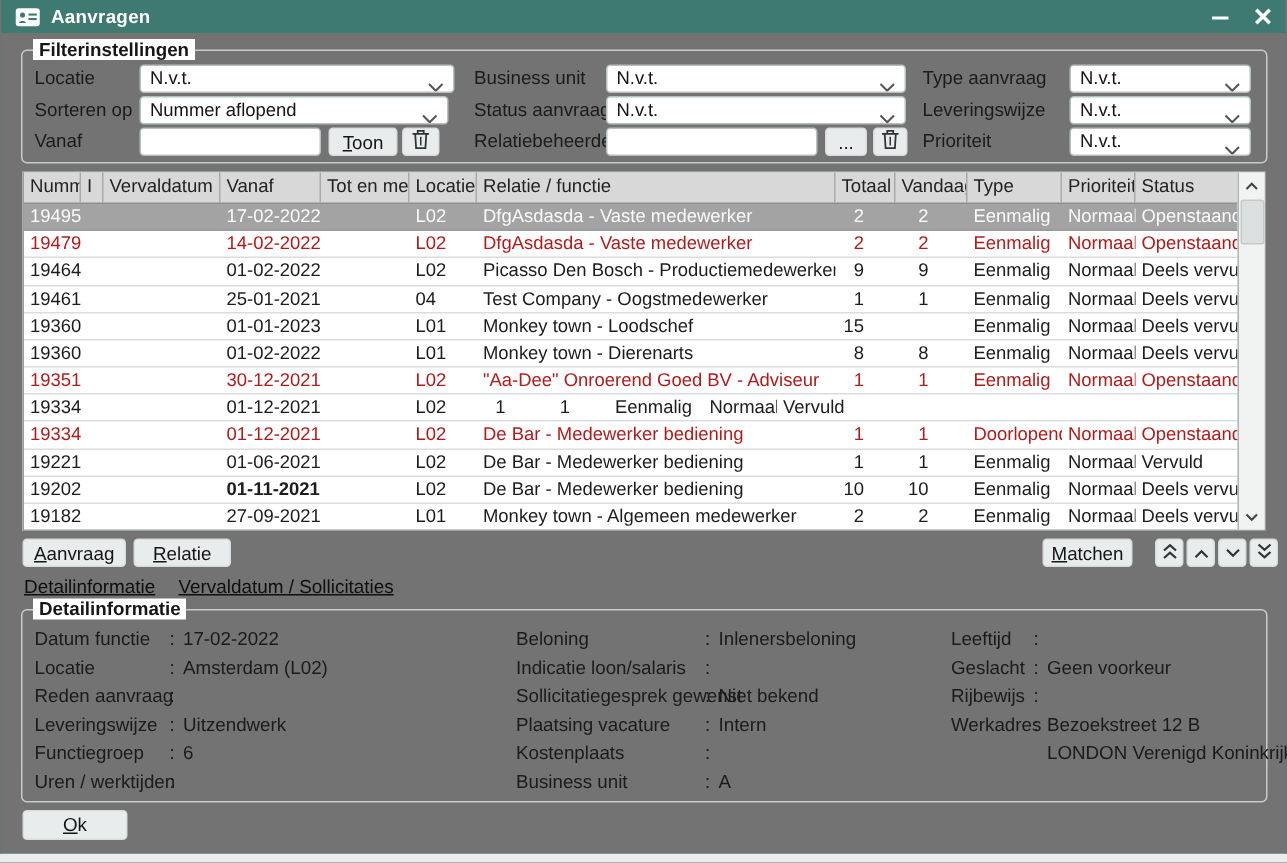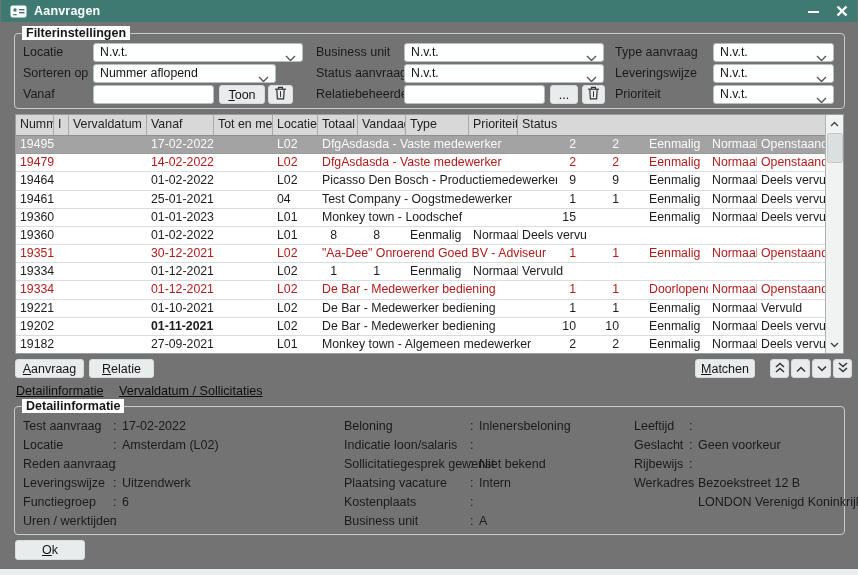--- a/index.html
+++ b/index.html
@@ -141,21 +141,21 @@
   </div>
   <span class="flabel" style="left:614px;top:43px;">Type aanvraag</span>
   <div class="select" style="left:712px;top:43px;width:121px;">
     <span>N.v.t.</span>
     <span class="chev"><svg width="11" height="7" viewBox="0 0 11 7">
           <polyline points="1,1 5.5,5.5 10,1" fill="none" stroke="#555" stroke-width="1.4"></polyline>
         </svg></span>
   </div>
 
   <span class="flabel" style="left:22px;top:64px;">Sorteren op</span>
-  <div class="select" style="left:92px;top:64px;width:183px;">
+  <div class="select" style="left:92px;top:64px;width:206px;">
     <span>Nummer aflopend</span>
     <span class="chev"><svg width="11" height="7" viewBox="0 0 11 7">
           <polyline points="1,1 5.5,5.5 10,1" fill="none" stroke="#555" stroke-width="1.4"></polyline>
         </svg></span>
   </div>
   <span class="flabel" style="left:315px;top:64px;">Status aanvraag</span>
   <div class="select" style="left:403px;top:64px;width:200px;">
     <span>N.v.t.</span>
     <span class="chev"><svg width="11" height="7" viewBox="0 0 11 7">
           <polyline points="1,1 5.5,5.5 10,1" fill="none" stroke="#555" stroke-width="1.4"></polyline>
@@ -213,20 +213,21 @@
 
   <div class="table">
     <div class="table-main">
       <div class="thead" id="thead">
           <div class="th" style="width: 38px;">Nummer</div>
           <div class="th" style="width: 15px;">I</div>
           <div class="th" style="width: 78px;">Vervaldatum</div>
           <div class="th" style="width: 67px;">Vanaf</div>
           <div class="th" style="width: 59px;">Tot en met</div>
           <div class="th" style="width: 45px;">Locatie</div>
+          <div class="th" style="width: 239px;">Relatie / functie</div>
           <div class="th" style="width: 40px;">Totaal</div>
           <div class="th" style="width: 48px;">Vandaag</div>
           <div class="th" style="width: 63px;">Type</div>
           <div class="th" style="width: 49px;">Prioriteit</div>
           <div class="th" style="width: 69px; border-right: none;">Status</div>
         </div>
       <div class="tbody" id="tbody">
           <div class="tr selected">
             <div class="td c-nummer" style="width: 38px;">1949552</div>
             <div class="td c-i" style="width: 15px;"></div>
@@ -297,20 +298,21 @@
             <div class="td c-prioriteit" style="width: 49px;">Normaal</div>
             <div class="td c-status" style="width: 69px;">Deels vervuld</div>
           </div>
           <div class="tr">
             <div class="td c-nummer" style="width: 38px;">1936039</div>
             <div class="td c-i" style="width: 15px;"></div>
             <div class="td c-vervaldatum" style="width: 78px;"></div>
             <div class="td c-vanaf" style="width: 67px;">01-02-2022</div>
             <div class="td c-tot-en-met" style="width: 59px;"></div>
             <div class="td c-locatie" style="width: 45px;">L01</div>
+            <div class="td c-relatie" style="width: 239px;">Monkey town - Dierenarts</div>
             <div class="td c-totaal num" style="width: 40px;">8</div>
             <div class="td c-vandaag num" style="width: 48px;">8</div>
             <div class="td c-type" style="width: 63px;">Eenmalig</div>
             <div class="td c-prioriteit" style="width: 49px;">Normaal</div>
             <div class="td c-status" style="width: 69px;">Deels vervuld</div>
           </div>
           <div class="tr red">
             <div class="td c-nummer" style="width: 38px;">1935181</div>
             <div class="td c-i" style="width: 15px;"></div>
             <div class="td c-vervaldatum" style="width: 78px;"></div>
@@ -348,21 +350,21 @@
             <div class="td c-totaal num" style="width: 40px;">1</div>
             <div class="td c-vandaag num" style="width: 48px;">1</div>
             <div class="td c-type" style="width: 63px;">Doorlopend</div>
             <div class="td c-prioriteit" style="width: 49px;">Normaal</div>
             <div class="td c-status" style="width: 69px;">Openstaand</div>
           </div>
           <div class="tr">
             <div class="td c-nummer" style="width: 38px;">1922136</div>
             <div class="td c-i" style="width: 15px;"></div>
             <div class="td c-vervaldatum" style="width: 78px;"></div>
-            <div class="td c-vanaf" style="width: 67px;">01-10-2021</div>
+            <div class="td c-vanaf" style="width: 67px;">01-06-2021</div>
             <div class="td c-tot-en-met" style="width: 59px;"></div>
             <div class="td c-locatie" style="width: 45px;">L02</div>
             <div class="td c-relatie" style="width: 239px;">De Bar - Medewerker bediening</div>
             <div class="td c-totaal num" style="width: 40px;">1</div>
             <div class="td c-vandaag num" style="width: 48px;">1</div>
             <div class="td c-type" style="width: 63px;">Eenmalig</div>
             <div class="td c-prioriteit" style="width: 49px;">Normaal</div>
             <div class="td c-status" style="width: 69px;">Vervuld</div>
           </div>
           <div class="tr">
@@ -443,21 +445,21 @@
   </div>
 
   <span class="tab" style="left:15px;top:384px;">Detailinformatie</span>
   <span class="tab" style="left:118px;top:384px;">Vervaldatum / Sollicitaties</span>
 
   <div class="groupbox" style="left:13px;top:406px;width:829px;height:127px;">
     <span class="legend">Detailinformatie</span>
   </div>
   <div class="dcol" id="dcol0" style="left:22px;top:416px;width:315px;">
       <div class="drow">
-        <span class="dlabel" style="width: 90px;">Test aanvraag</span>
+        <span class="dlabel" style="width: 90px;">Datum functie</span>
         <span class="dcolon">:</span>
         <span class="dvalue">17-02-2022</span>
       </div>
       <div class="drow">
         <span class="dlabel" style="width: 90px;">Locatie</span>
         <span class="dcolon">:</span>
         <span class="dvalue">Amsterdam (L02)</span>
       </div>
       <div class="drow">
         <span class="dlabel" style="width: 90px;">Reden aanvraag</span>

